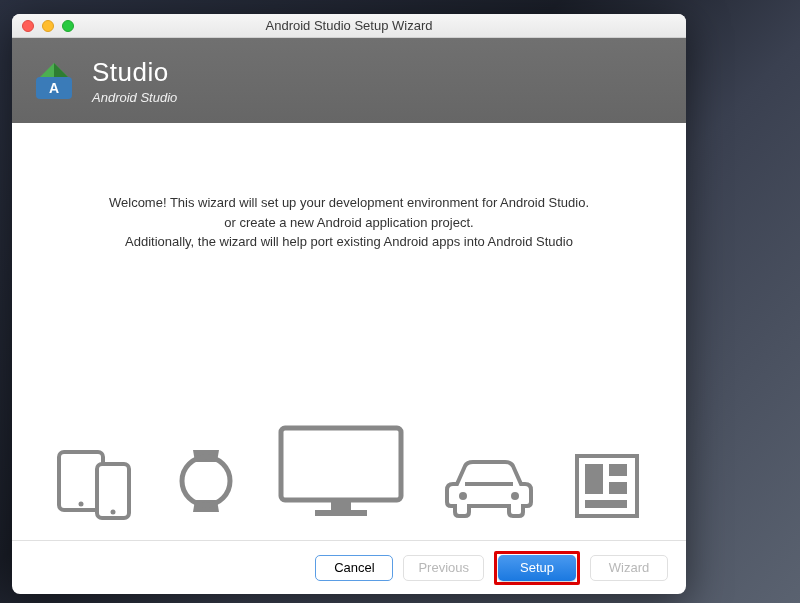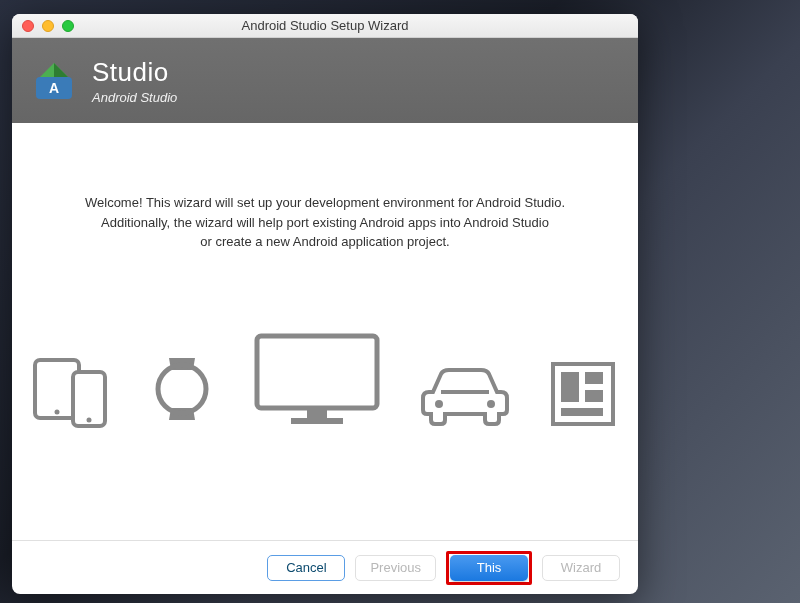--- a/index.html
+++ b/index.html
@@ -13,21 +13,21 @@
     }
     .desktop-bg {
       position: absolute;
       inset: 0;
       background: linear-gradient(135deg, #2a3040 0%, #1a1e28 40%, #3a4050 60%, #5a6270 100%);
     }
     .window {
       position: absolute;
       top: 14px;
       left: 12px;
-      width: 626px;
+      width: 674px;
       height: 580px;
       background: #fff;
       border-radius: 8px;
       box-shadow: 0 10px 40px rgba(0,0,0,0.5);
       overflow: hidden;
       display: flex;
       flex-direction: column;
     }
     .titlebar {
       height: 24px;
@@ -69,20 +69,21 @@
     .app-icon svg { width: 100%; height: 100%; }
     .banner-text { color: #fff; }
     .banner-title { font-size: 26px; font-weight: 300; letter-spacing: 0.5px; }
     .banner-sub { font-size: 13px; font-weight: 300; opacity: 0.9; margin-top: 2px; font-style: italic; }
     .content {
       flex: 1;
       display: flex;
       flex-direction: column;
       align-items: center;
       padding: 70px 60px 20px;
+      justify-content: space-between;
     }
     .welcome-text {
       text-align: center;
       font-size: 13px;
       color: #333;
       line-height: 1.5;
       max-width: 620px;
     }
     .device-row {
       display: flex;
@@ -105,21 +106,21 @@
       min-width: 78px;
       padding: 0 14px;
       font-size: 13px;
       border-radius: 5px;
       display: flex;
       align-items: center;
       justify-content: center;
       cursor: pointer;
       border: 1px solid #c8c8c8;
       background: #fff;
-      color: #0c4a6e;
+      color: #000000;
     }
     .btn-disabled {
       color: #b8b8b8;
       border-color: #e0e0e0;
       cursor: default;
     }
     .btn-cancel {
       border: 1.5px solid #5a9de5;
     }
     .btn-primary {
@@ -161,22 +162,22 @@
     </div>
     <div class="banner-text">
       <div class="banner-title">Studio</div>
       <div class="banner-sub">Android Studio</div>
     </div>
   </div>
 
   <div class="content">
     <div class="welcome-text">
       <div>Welcome! This wizard will set up your development environment for Android Studio.</div>
+      <div>or create a new Android application project.</div>
       <div>Additionally, the wizard will help port existing Android apps into Android Studio</div>
-      <div>or create a new Android application project.</div>
     </div>
 
     <div class="device-row">
       <span>
         <svg width="78" height="72" viewBox="0 0 78 72">
           <rect x="2" y="4" width="44" height="58" rx="5" fill="none" stroke="#888" stroke-width="4"></rect>
           <circle cx="24" cy="56" r="2.5" fill="#888"></circle>
           <rect x="40" y="16" width="32" height="54" rx="5" fill="#fff" stroke="#888" stroke-width="4"></rect>
           <circle cx="56" cy="64" r="2.5" fill="#888"></circle>
         </svg>
@@ -212,18 +213,18 @@
           <rect x="12" y="48" width="42" height="8" fill="#888"></rect>
         </svg>
       </span>
     </div>
   </div>
 
   <div class="buttonbar">
     <div class="btn btn-cancel">Cancel</div>
     <div class="btn btn-disabled">Previous</div>
     <div class="next-wrap">
-      <div class="btn btn-primary">This</div>
+      <div class="btn btn-primary">Setup</div>
     </div>
     <div class="btn btn-disabled">Wizard</div>
   </div>
 
 </div>
 
 </body></html>

